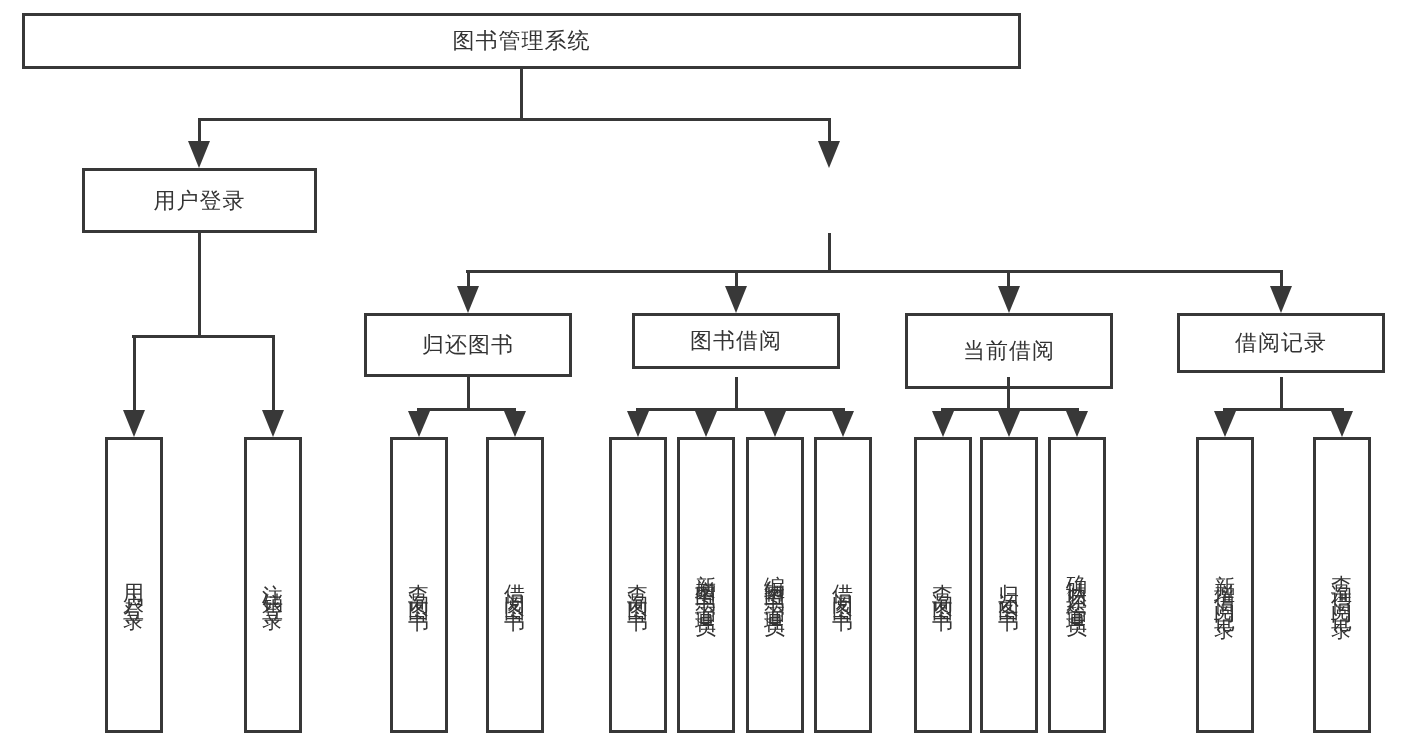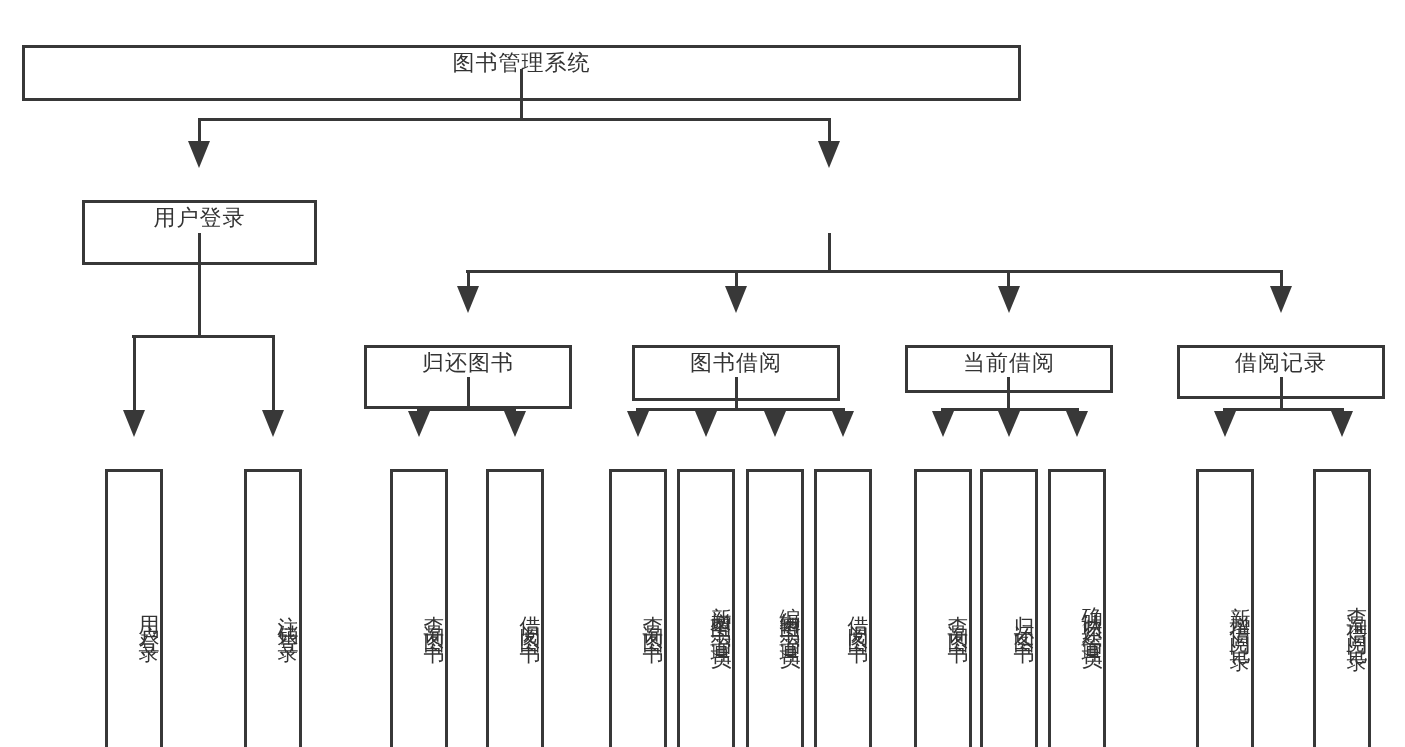--- a/index.html
+++ b/index.html
@@ -18,23 +18,22 @@
     font-family: "Liberation Sans", "DejaVu Sans", sans-serif;
     color: var(--text, #333);
     overflow: hidden;
   }
   
   .box {
     position: absolute;
     border: 3px solid var(--line, #383838);
     background: var(--background, #fff);
     display: flex;
-    align-items: flex-start;
+    align-items: center;
     justify-content: center;
-    margin-top: 32px;
   }
   .box-h {
     font-size: 22px;
     letter-spacing: 1px;
   }
   .box-v {
     writing-mode: vertical-rl;
     text-orientation: mixed;
     font-size: 21px;
     letter-spacing: 9px;
@@ -101,24 +100,24 @@
   <div class="ah" style="left:998px; top:286px;"></div>
   <div class="vl" style="left:1280px; top:270px; height:18px;"></div>
   <div class="ah" style="left:1270px; top:286px;"></div>
 
   <div class="box box-h" style="left:364px; top:313px; width:208px; height:64px;">
     <span>归还图书</span>
   </div>
   <div class="box box-h" style="left:632px; top:313px; width:208px; height:56px;">
     <span>图书借阅</span>
   </div>
-  <div class="box box-h" style="left:905px; top:313px; width:208px; height:48px;">
+  <div class="box box-h" style="left:905px; top:313px; width:208px; height:76px;">
     <span>当前借阅</span>
   </div>
-  <div class="box box-h" style="left:1177px; top:313px; width:208px; height:54px;">
+  <div class="box box-h" style="left:1177px; top:313px; width:208px; height:60px;">
     <span>借阅记录</span>
   </div>
 
   <div class="vl" style="left:467px; top:377px; height:34px;"></div>
   <div class="hl" style="left:417px; top:408px; width:99px;"></div>
   <div class="ah small" style="left:408px; top:411px;"></div>
   <div class="ah small" style="left:504px; top:411px;"></div>
 
   <div class="vl" style="left:735px; top:377px; height:34px;"></div>
   <div class="hl" style="left:636px; top:408px; width:209px;"></div>

